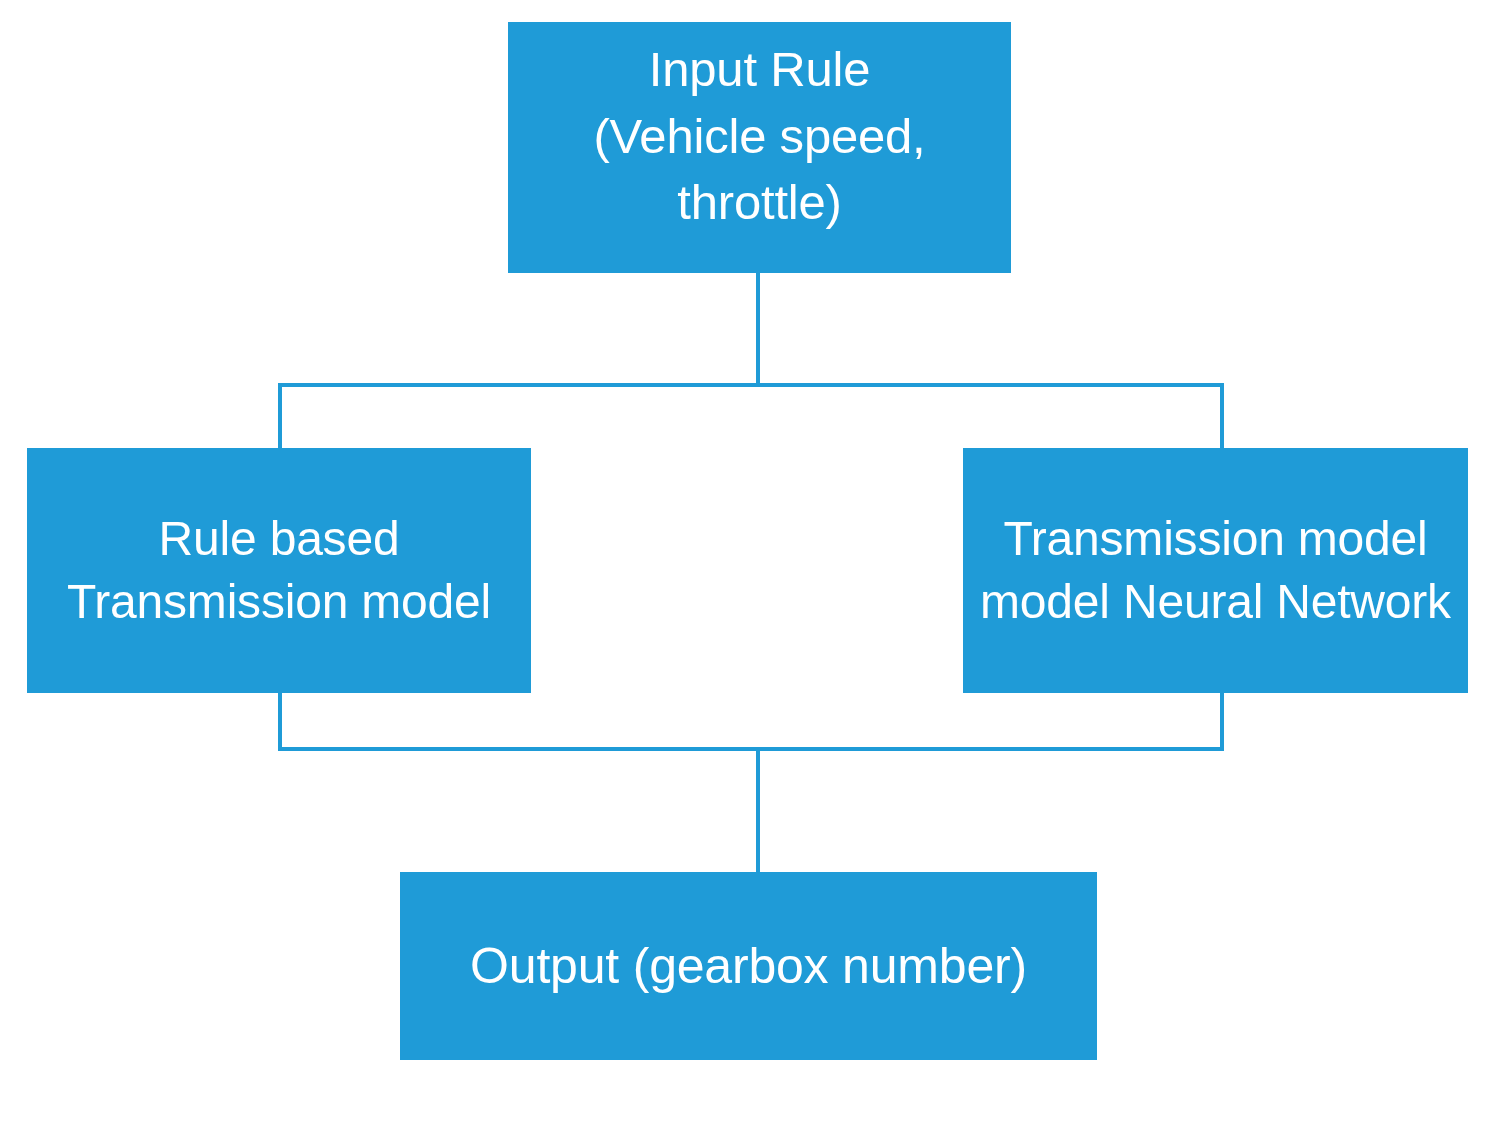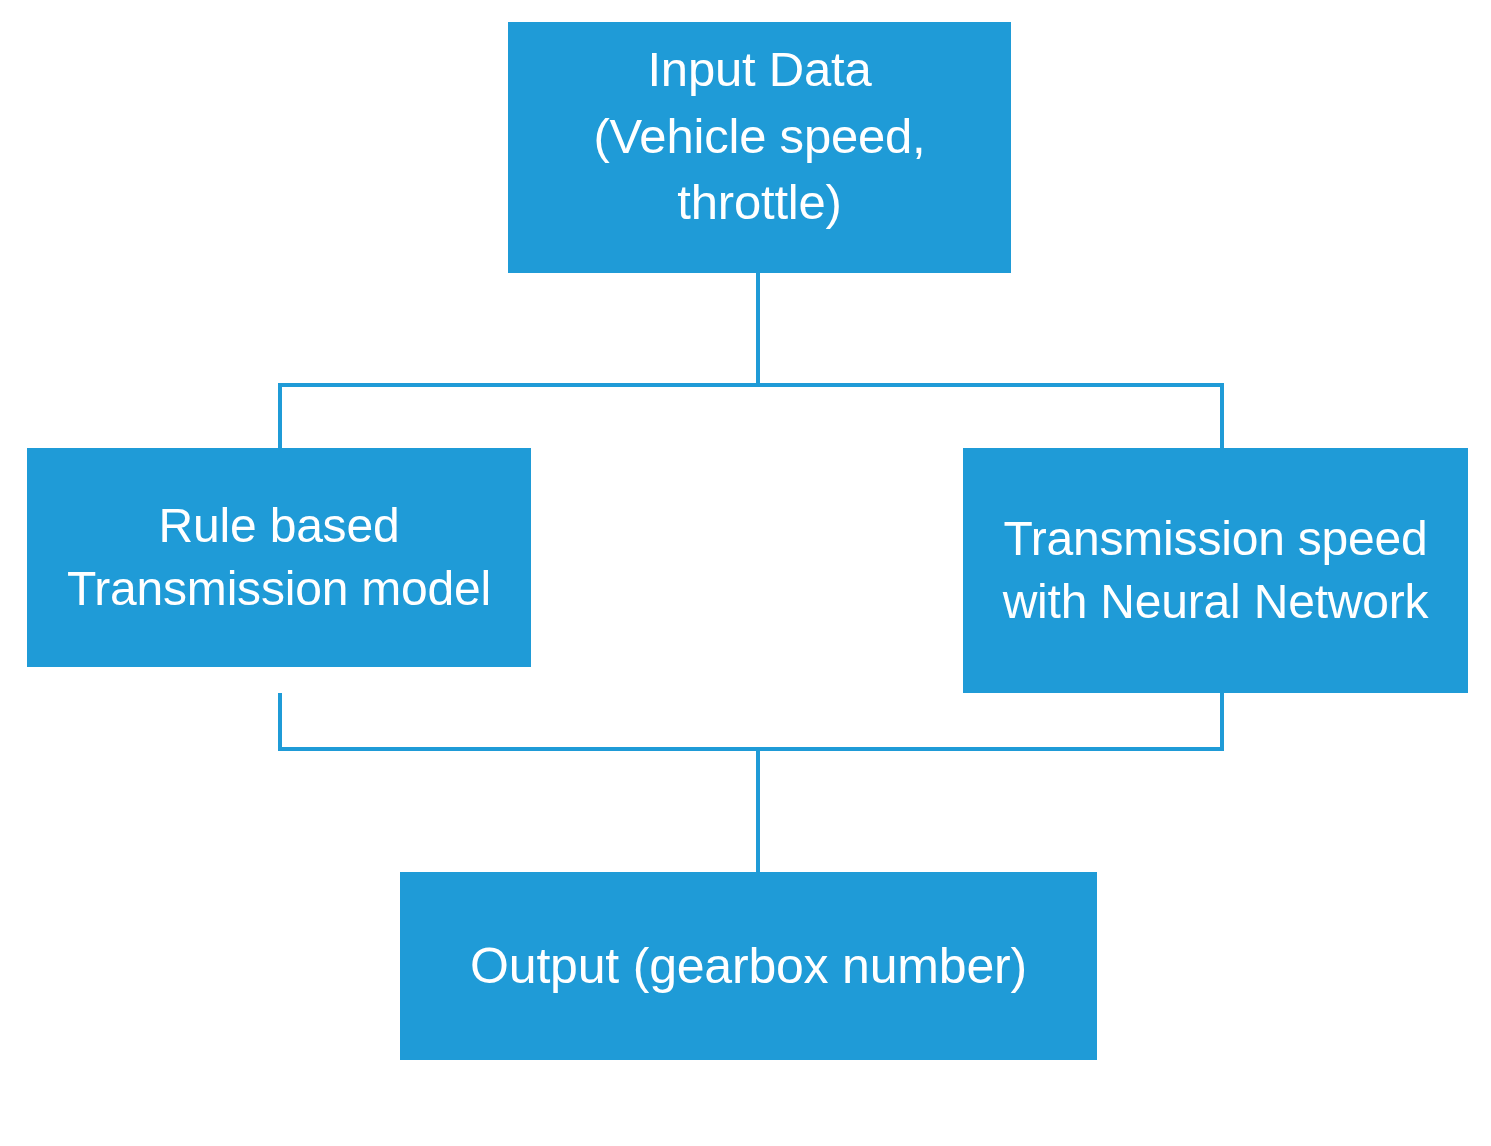--- a/index.html
+++ b/index.html
@@ -49,21 +49,21 @@
     font-size: 49px;
     align-items: flex-start;
     padding-top: 14px;
   }
   #node-input .node-text { line-height: 1.36; }
 
   #node-rule {
     left: 27px;
     top: 448px;
     width: 504px;
-    height: 219px;
+    height: 245px;
     font-size: 48px;
   }
   #node-nn {
     left: 963px;
     top: 448px;
     width: 505px;
     height: 245px;
     font-size: 48px;
   }
   #node-output {
@@ -104,29 +104,29 @@
   <div class="conn conn-h" id="conn-split-bar"></div>
   <div class="conn conn-v" id="conn-split-left"></div>
   <div class="conn conn-v" id="conn-split-right"></div>
 
   <div class="conn conn-v" id="conn-merge-left"></div>
   <div class="conn conn-v" id="conn-merge-right"></div>
   <div class="conn conn-h" id="conn-merge-bar"></div>
   <div class="conn conn-v" id="conn-output-stem"></div>
 
   <div class="node" id="node-input">
-    <span class="node-text">Input Data
+    <span class="node-text">Input Rule
 (Vehicle speed, throttle)</span>
   </div>
 
   <div class="node" id="node-rule">
     <span class="node-text">Rule based Transmission model</span>
   </div>
 
   <div class="node" id="node-nn">
-    <span class="node-text">Transmission speed with Neural Network</span>
+    <span class="node-text">Transmission model model Neural Network</span>
   </div>
 
   <div class="node" id="node-output">
     <span class="node-text">Output (gearbox number)</span>
   </div>
 
 </div>
 
 </body></html>

